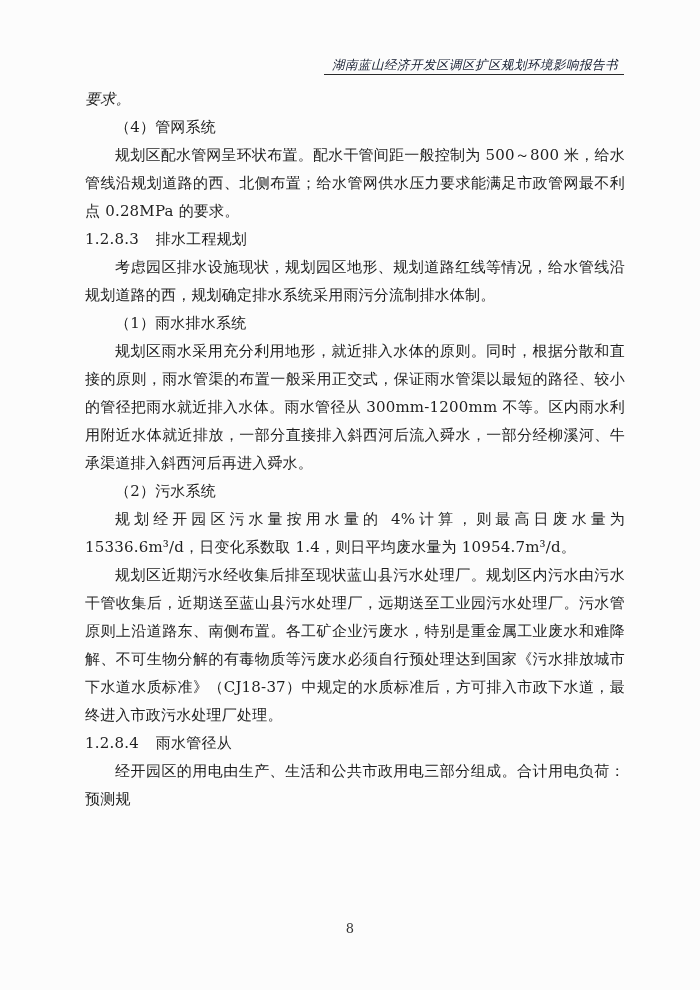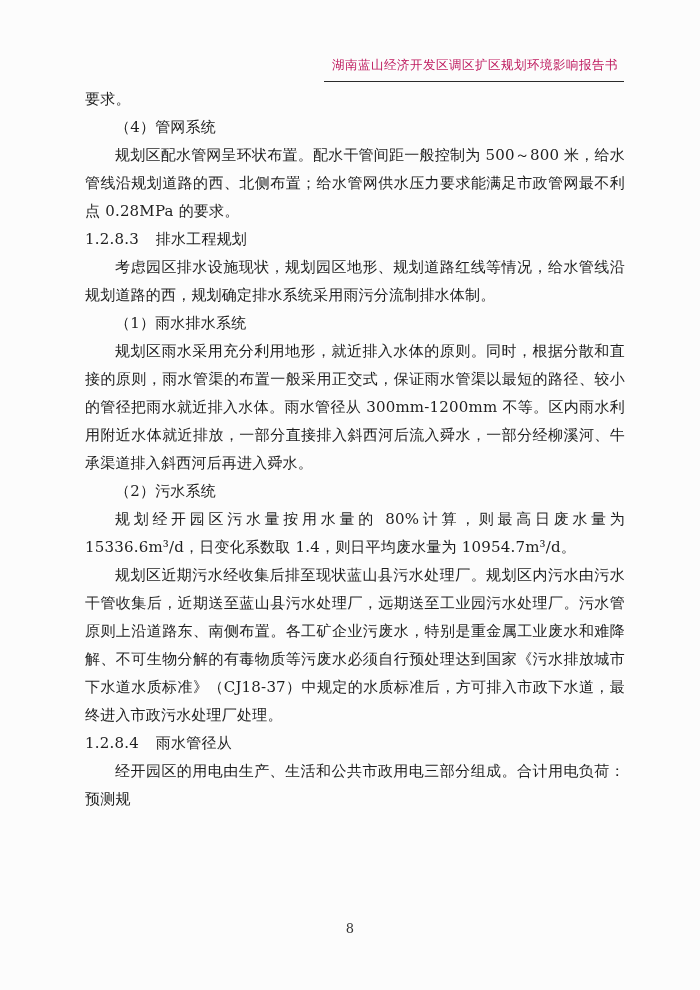--- a/index.html
+++ b/index.html
@@ -23,39 +23,40 @@
   .header {
     position: absolute;
     top: 54px;
     right: 76px;
     text-align: right;
   }
   .header-title {
     display: inline-block;
     font-size: 12.5px;
     letter-spacing: 0.5px;
-    color: #be185d;
+    color: #0f172a;
     border-bottom: 1.5px solid #2a2a2a;
-    padding: 0 6px 7px 8px;
+    padding: 0 6px 0 8px;
+    font-style: italic;
   }
   
   .content {
     position: absolute;
     top: 85px;
     left: 85px;
     width: 540px;
   }
   .content p {
     margin: 0;
     font-size: 15px;
     line-height: 28px;
     text-align: justify;
     letter-spacing: 0.2px;
   }
-  .p-cont { text-indent: 0; }
+  .p-cont { text-indent: 0; font-style: italic; }
   .p-sub  { text-indent: 2em; text-align: left; }
   .p-body { text-indent: 2em; }
   .p-sec  { text-indent: 0; text-align: left; }
   .sec-title { margin-left: 0.8em; }
   
   .footer {
     position: absolute;
     top: 918px;
     left: 0;
     width: 100%;
@@ -90,21 +91,21 @@
     </p>
 
     <p class="p-body">考虑园区排水设施现状，规划园区地形、规划道路红线等情况，给水管线沿规划道路的西，规划确定排水系统采用雨污分流制排水体制。</p>
 
     <p class="p-sub">（1）雨水排水系统</p>
 
     <p class="p-body">规划区雨水采用充分利用地形，就近排入水体的原则。同时，根据分散和直接的原则，雨水管渠的布置一般采用正交式，保证雨水管渠以最短的路径、较小的管径把雨水就近排入水体。雨水管径从 300mm-1200mm 不等。区内雨水利用附近水体就近排放，一部分直接排入斜西河后流入舜水，一部分经柳溪河、牛承渠道排入斜西河后再进入舜水。</p>
 
     <p class="p-sub">（2）污水系统</p>
 
-    <p class="p-body">规划经开园区污水量按用水量的 80%计算，则最高日废水量为 15336.6m³/d，日变化系数取 1.4，则日平均废水量为 10954.7m³/d。</p>
+    <p class="p-body">规划经开园区污水量按用水量的 4%计算，则最高日废水量为 15336.6m³/d，日变化系数取 1.4，则日平均废水量为 10954.7m³/d。</p>
 
     <p class="p-body">规划区近期污水经收集后排至现状蓝山县污水处理厂。规划区内污水由污水干管收集后，近期送至蓝山县污水处理厂，远期送至工业园污水处理厂。污水管原则上沿道路东、南侧布置。各工矿企业污废水，特别是重金属工业废水和难降解、不可生物分解的有毒物质等污废水必须自行预处理达到国家《污水排放城市下水道水质标准》（CJ18-37）中规定的水质标准后，方可排入市政下水道，最终进入市政污水处理厂处理。</p>
 
     <p class="p-sec">
       <span class="sec-number">1.2.8.4</span>
       <span class="sec-title">雨水管径从</span>
     </p>
 
     <p class="p-body">经开园区的用电由生产、生活和公共市政用电三部分组成。合计用电负荷：预测规</p>
   </div>

